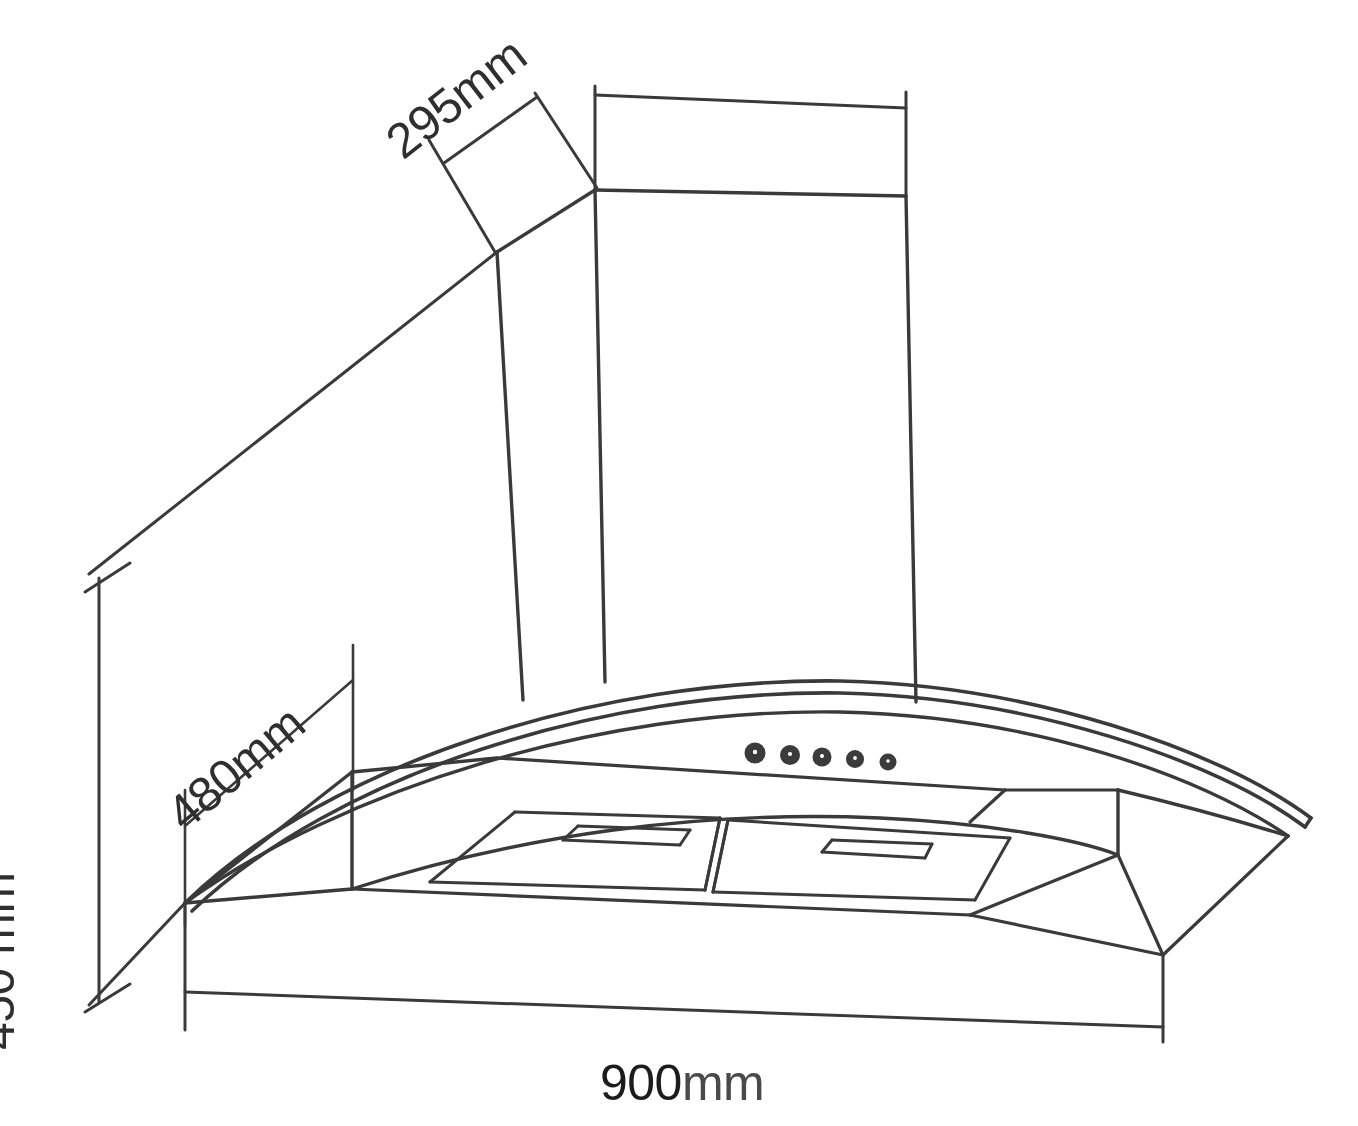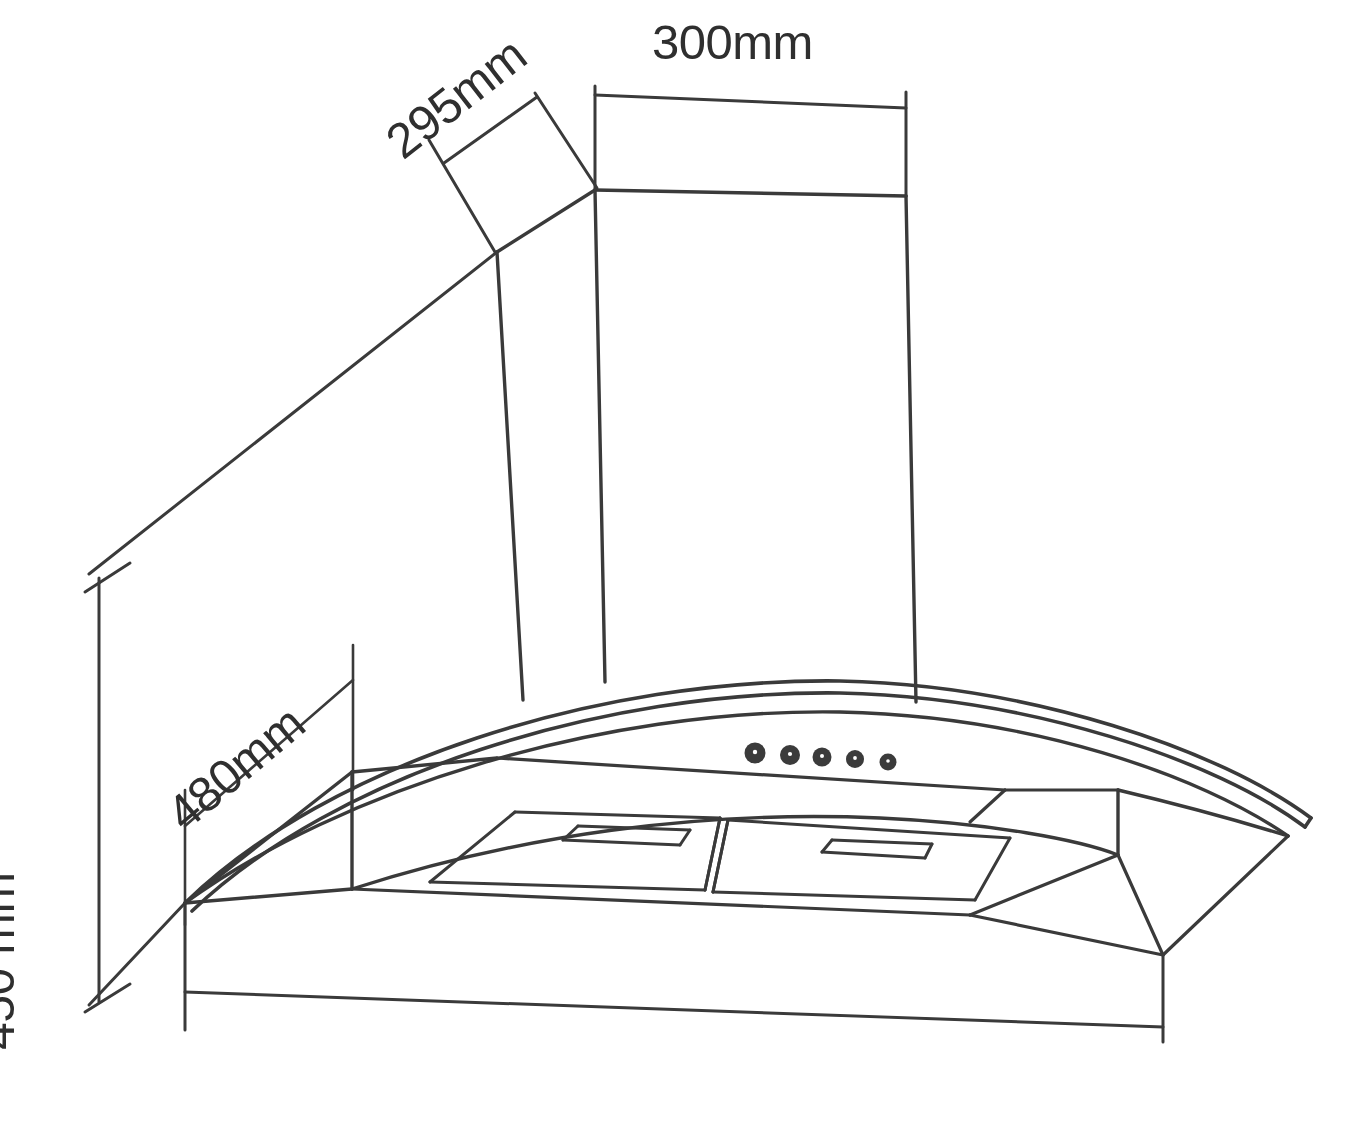--- a/index.html
+++ b/index.html
@@ -183,22 +183,22 @@
       <circle cx="822" cy="757" r="9.5" fill="#3b3b3b"></circle>
       <circle cx="822" cy="756" r="2" fill="#ffffff"></circle>
       <circle cx="855" cy="759" r="9" fill="#3b3b3b"></circle>
       <circle cx="855" cy="758" r="1.9" fill="#ffffff"></circle>
       <circle cx="888" cy="762" r="8.5" fill="#3b3b3b"></circle>
       <circle cx="888" cy="761" r="1.8" fill="#ffffff"></circle>
     </g>
 
   </svg>
 
-  <div class="dim-label" id="label-300mm">300mm</div>
 
   <div class="dim-label rot-n38" id="label-295mm">295mm</div>
 
   <div class="dim-label rot-n90" id="label-450mm">450 mm</div>
 
   <div class="dim-label rot-n40" id="label-480mm">480mm</div>
 
+  <div class="dim-label" id="label-900mm"><span class="num">900</span><span class="unit">mm</span></div>
 
 </div>
 
 </body></html>

